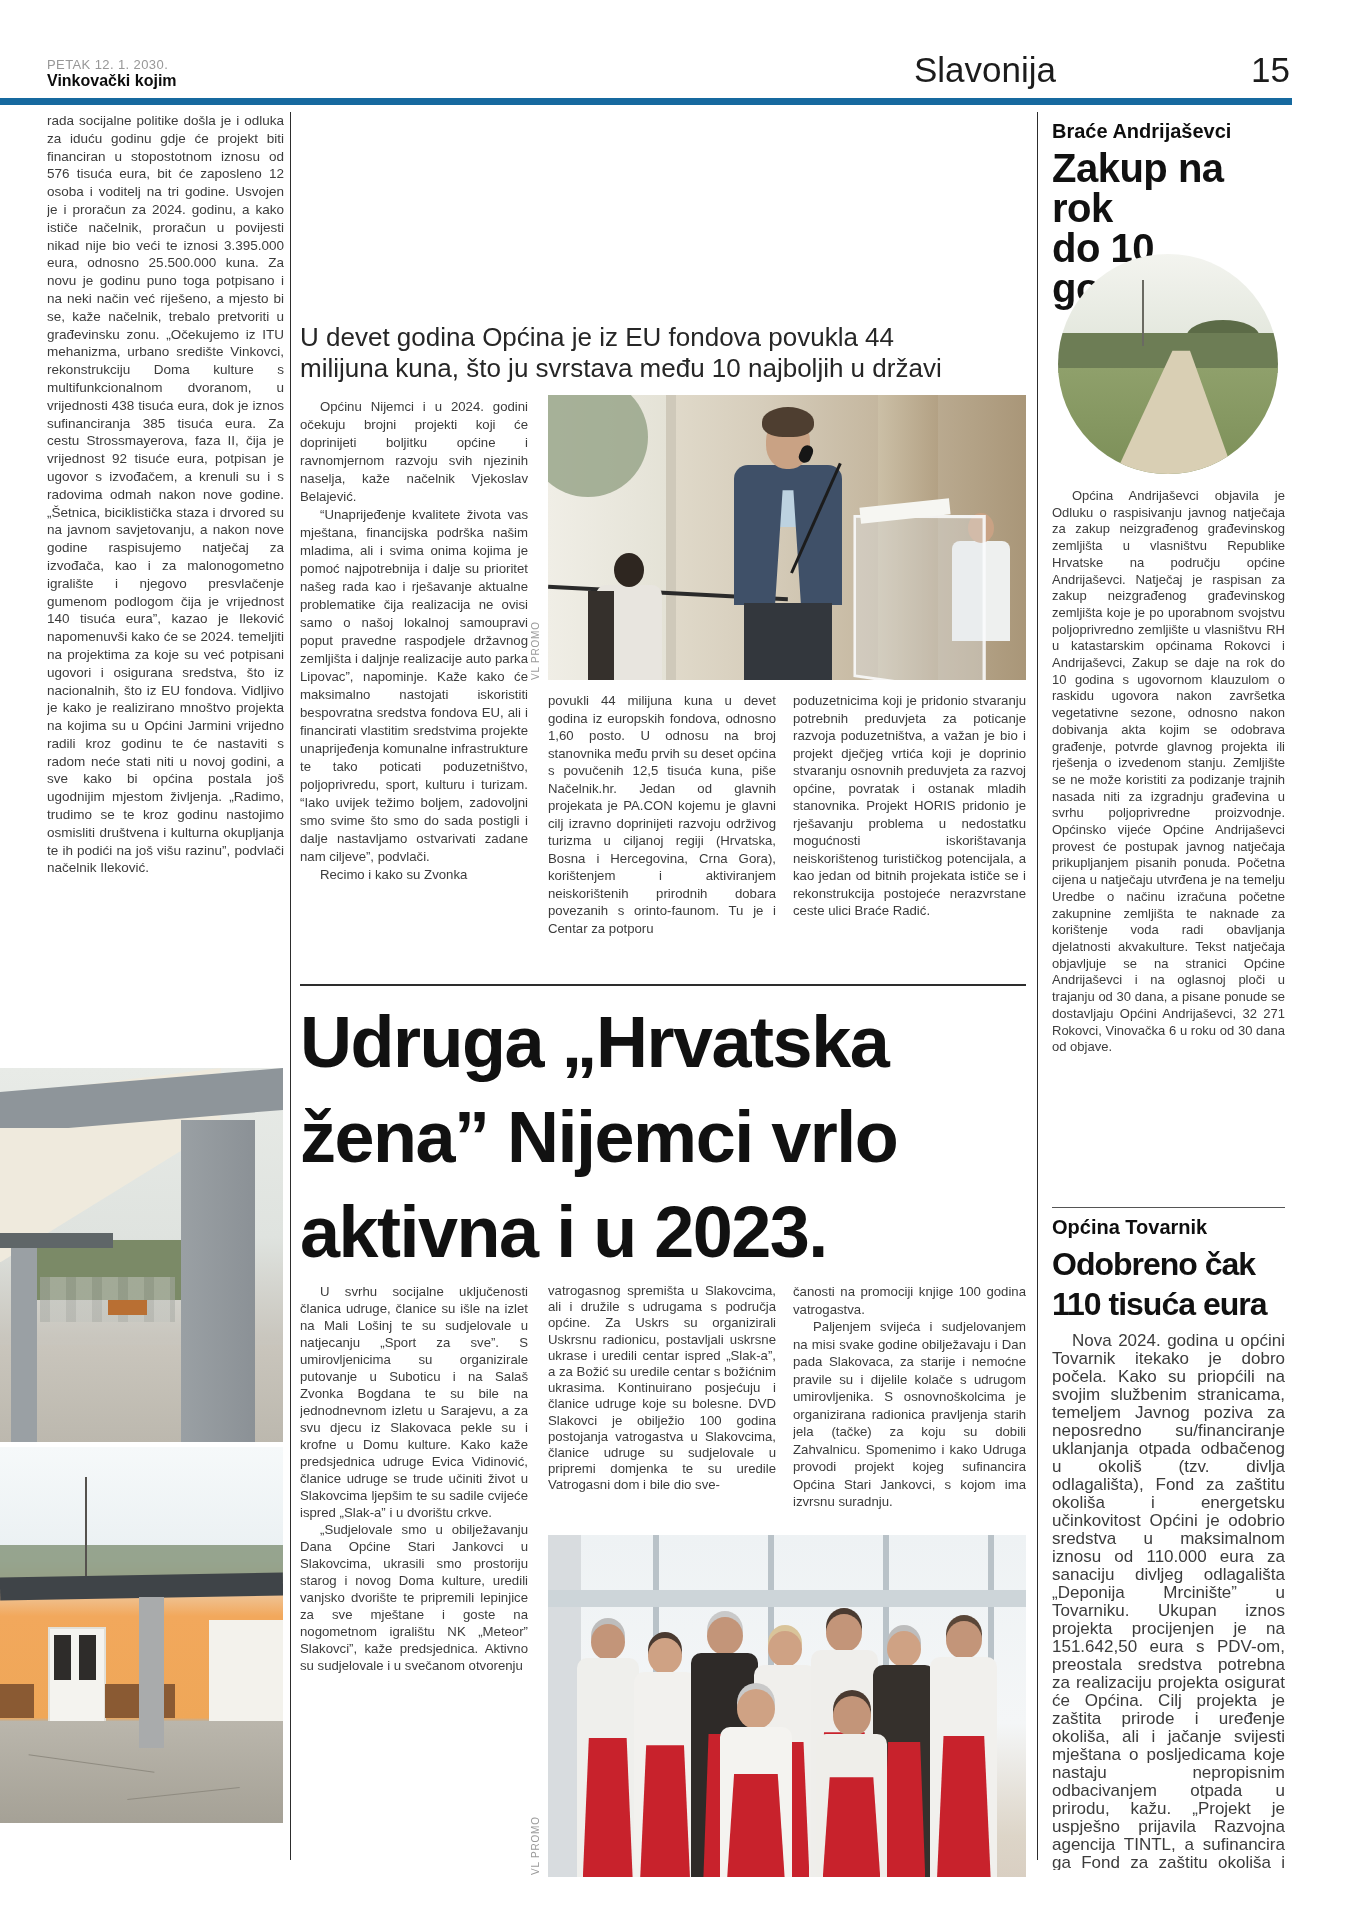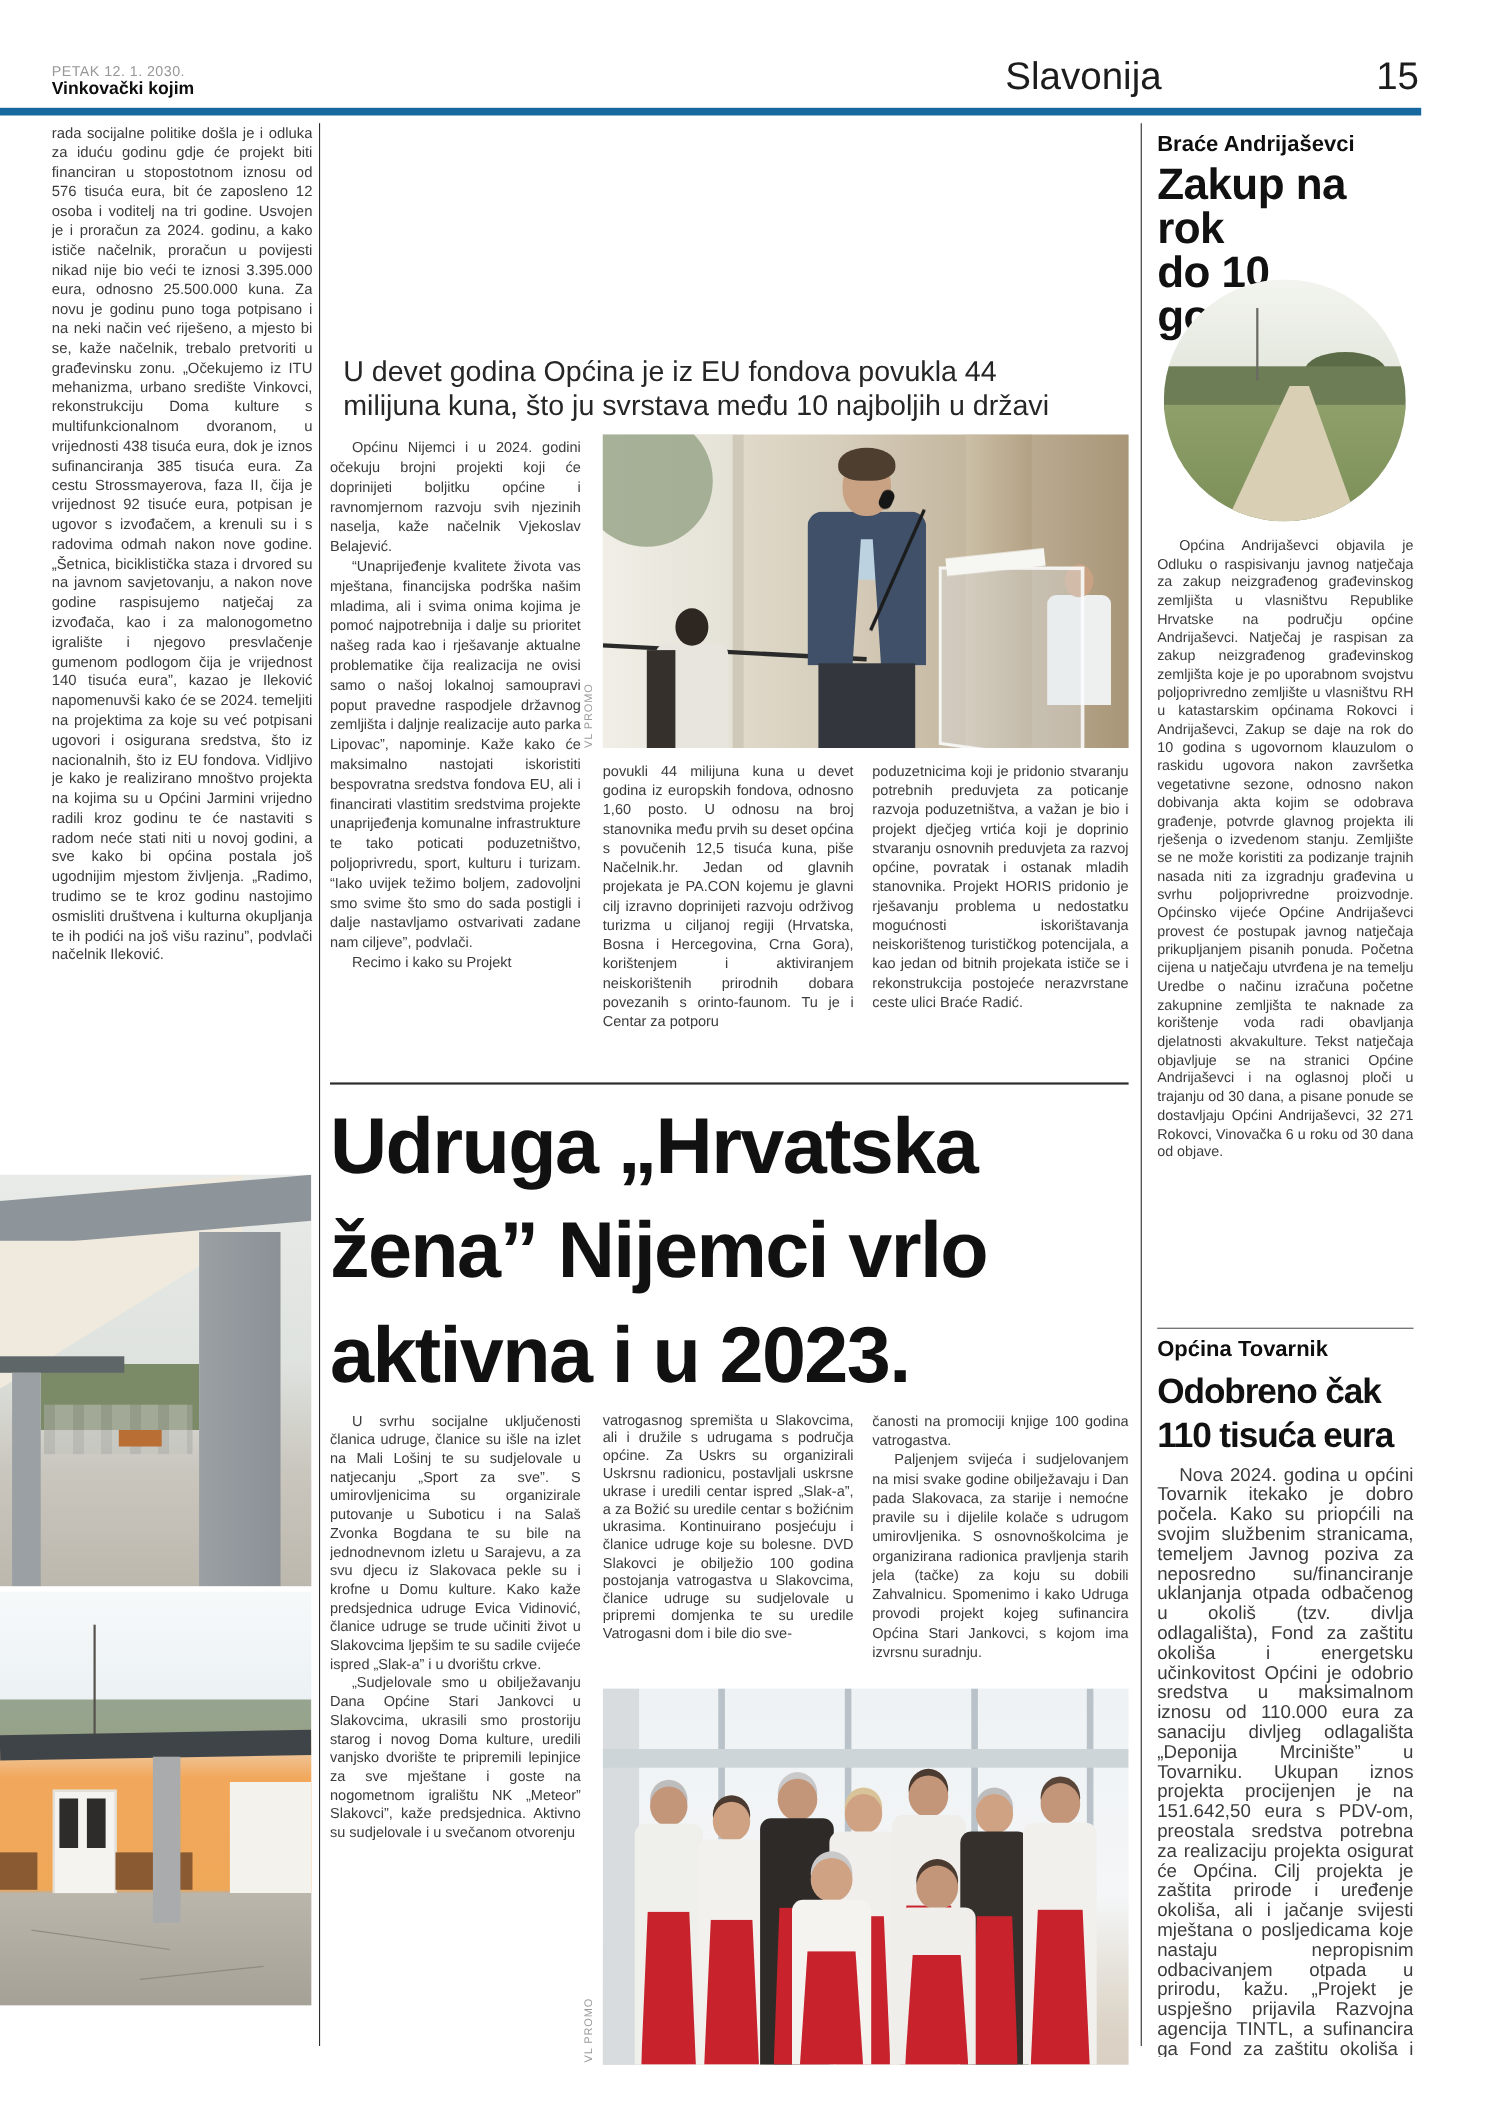--- a/index.html
+++ b/index.html
@@ -15,21 +15,21 @@
   
   .vline{width:1px;background:#2d2d2d;}
   .hline{height:2px;background:#2d2d2d;}
   .hline-thin{height:1px;background:#555;}
   
   .body-col{font-size:13.2px;line-height:17.6px;text-align:justify;color:#3c3c3c;overflow:hidden;}
   .body-col p{margin:0;text-indent:20px;}
   .body-col p.noind{text-indent:0;}
   
   .main-hl{left:300px;width:732px;font-size:52px;line-height:64px;font-weight:bold;color:#141414;letter-spacing:-.8px;}
-  .main-sub{left:300px;width:732px;font-size:26px;line-height:31px;color:#262626;margin-left:12px;}
+  .main-sub{left:300px;width:732px;font-size:26px;line-height:31px;color:#262626;}
   .big-hl{left:300px;width:732px;font-size:72px;line-height:95px;font-weight:bold;color:#111;letter-spacing:-1.5px;}
   .kicker{font-size:20px;font-weight:bold;color:#0e0e0e;}
   .side-hl1{font-size:40px;line-height:40px;font-weight:bold;color:#111;letter-spacing:-.5px;}
   .side-hl2{font-size:32px;line-height:40px;font-weight:bold;color:#111;letter-spacing:-1px;}
   
   .credit{writing-mode:vertical-rl;transform:rotate(180deg);font-size:10px;color:#9a9a9a;letter-spacing:.8px;}
   
   .ph{overflow:hidden;}
   .ph *{position:absolute;}
   
@@ -170,21 +170,21 @@
     <div class="lect"></div>
     <div class="paper"></div>
     <div class="mic"></div>
     <div class="michead"></div>
   </div>
   <div class="abs credit" style="left:530px;top:560px;height:120px;">VL PROMO</div>
 
   <div class="abs body-col" style="left:300px;top:398px;width:228px;height:578px;line-height:18px;">
     <p>Općinu Nijemci i u 2024. godini očekuju brojni projekti koji će doprinijeti boljitku općine i ravnomjernom razvoju svih njezinih naselja, kaže načelnik Vjekoslav Belajević.</p>
     <p>“Unaprijeđenje kvalitete života vas mještana, financijska podrška našim mladima, ali i svima onima kojima je pomoć najpotrebnija i dalje su prioritet našeg rada kao i rješavanje aktualne problematike čija realizacija ne ovisi samo o našoj lokalnoj samoupravi poput pravedne raspodjele državnog zemljišta i daljnje realizacije auto parka Lipovac”, napominje. Kaže kako će maksimalno nastojati iskoristiti bespovratna sredstva fondova EU, ali i financirati vlastitim sredstvima projekte unaprijeđenja komunalne infrastrukture te tako poticati poduzetništvo, poljoprivredu, sport, kulturu i turizam. “Iako uvijek težimo boljem, zadovoljni smo svime što smo do sada postigli i dalje nastavljamo ostvarivati zadane nam ciljeve”, podvlači.</p>
-    <p>Recimo i kako su Projekt</p>
+    <p>Recimo i kako su Zvonka</p>
   </div>
   <div class="abs body-col" style="left:548px;top:692px;width:228px;height:282px;line-height:17.5px;">
     <p class="noind">povukli 44 milijuna kuna u devet godina iz europskih fondova, odnosno 1,60 posto. U odnosu na broj stanovnika među prvih su deset općina s povučenih 12,5 tisuća kuna, piše Načelnik.hr. Jedan od glavnih projekata je PA.CON kojemu je glavni cilj izravno doprinijeti razvoju održivog turizma u ciljanoj regiji (Hrvatska, Bosna i Hercegovina, Crna Gora), korištenjem i aktiviranjem neiskorištenih prirodnih dobara povezanih s orinto-faunom. Tu je i Centar za potporu</p>
   </div>
   <div class="abs body-col" style="left:793px;top:692px;width:233px;height:282px;line-height:17.5px;">
     <p class="noind">poduzetnicima koji je pridonio stvaranju potrebnih preduvjeta za poticanje razvoja poduzetništva, a važan je bio i projekt dječjeg vrtića koji je doprinio stvaranju osnovnih preduvjeta za razvoj općine, povratak i ostanak mladih stanovnika. Projekt HORIS pridonio je rješavanju problema u nedostatku mogućnosti iskorištavanja neiskorištenog turističkog potencijala, a kao jedan od bitnih projekata ističe se i rekonstrukcija postojeće nerazvrstane ceste ulici Braće Radić.</p>
   </div>
 
   <div class="abs hline" style="left:300px;top:984px;width:726px;"></div>
 

